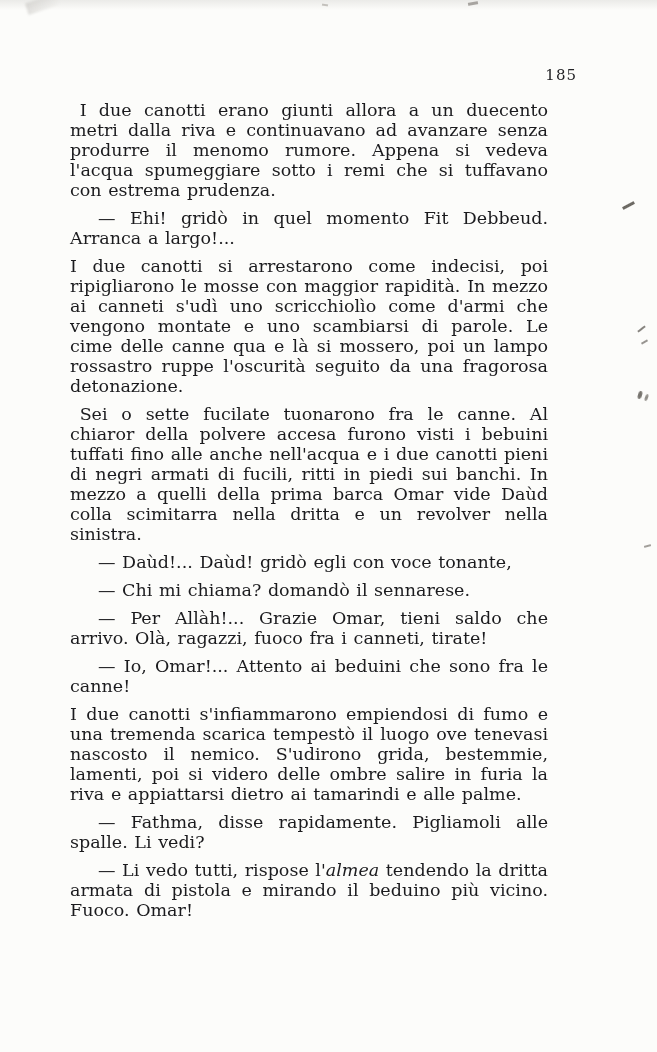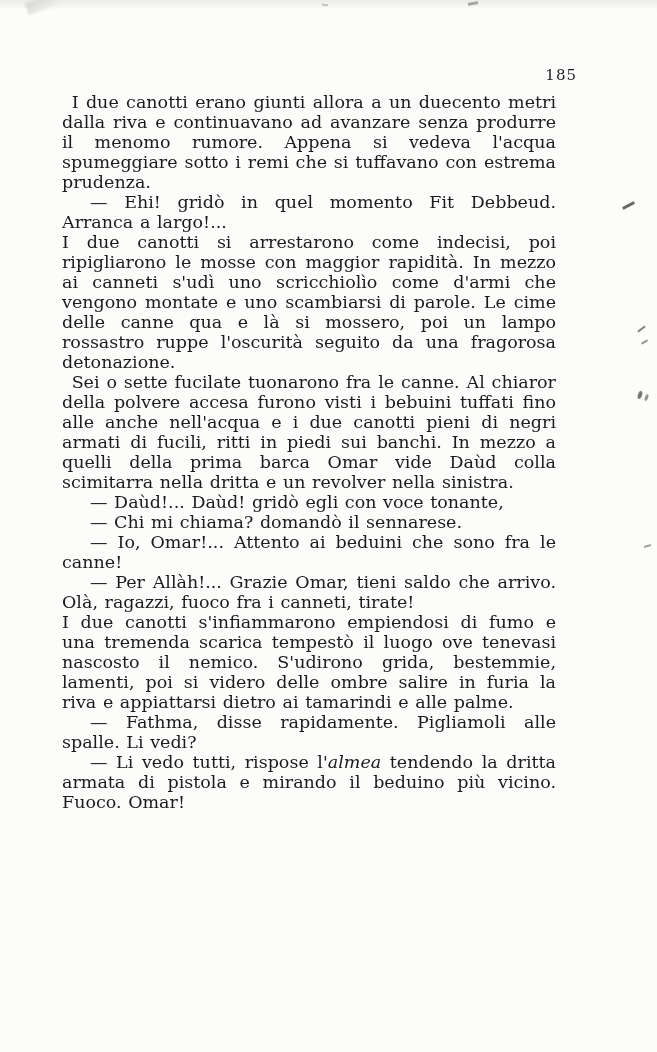--- a/index.html
+++ b/index.html
@@ -30,21 +30,21 @@
     position: absolute;
     left: 62px;
     top: 92px;
     width: 494px;
     font-size: 17.5px;
     line-height: 20px;
     text-align: justify;
     color: #1b1b1e;
   }
   .para {
-    margin: 0;
+    margin: 8px;
     padding: 0;
     word-spacing: 0.06em;
   }
   .p-flush { text-indent: 0; }
   .p-sm    { text-indent: 0.55em; }
   .p-dash  { text-indent: 1.6em; }
   em { font-style: italic; }
 
   
   .art { position: absolute; pointer-events: none; }
@@ -158,22 +158,22 @@
 
   <div class="page-number">185</div>
 
   <div class="text-block">
     <p class="para p-sm">I due canotti erano giunti allora a un duecento metri dalla riva e continuavano ad avanzare senza produrre il menomo rumore. Appena si vedeva l'acqua spumeggiare sotto i remi che si tuffavano con estrema prudenza.</p>
     <p class="para p-dash">— Ehi! gridò in quel momento Fit Debbeud. Arranca a largo!...</p>
     <p class="para p-flush">I due canotti si arrestarono come indecisi, poi ripigliarono le mosse con maggior rapidità. In mezzo ai canneti s'udì uno scricchiolìo come d'armi che vengono montate e uno scambiarsi di parole. Le cime delle canne qua e là si mossero, poi un lampo rossastro ruppe l'oscurità seguito da una fragorosa detonazione.</p>
     <p class="para p-sm">Sei o sette fucilate tuonarono fra le canne. Al chiaror della polvere accesa furono visti i bebuini tuffati fino alle anche nell'acqua e i due canotti pieni di negri armati di fucili, ritti in piedi sui banchi. In mezzo a quelli della prima barca Omar vide Daùd colla scimitarra nella dritta e un revolver nella sinistra.</p>
     <p class="para p-dash">— Daùd!... Daùd! gridò egli con voce tonante,</p>
     <p class="para p-dash">— Chi mi chiama? domandò il sennarese.</p>
+    <p class="para p-dash">— Per Allàh!... Grazie Omar, tieni saldo che arrivo. Olà, ragazzi, fuoco fra i canneti, tirate!</p>
     <p class="para p-dash">— Io, Omar!... Attento ai beduini che sono fra le canne!</p>
-    <p class="para p-dash">— Per Allàh!... Grazie Omar, tieni saldo che arrivo. Olà, ragazzi, fuoco fra i canneti, tirate!</p>
     <p class="para p-flush">I due canotti s'infiammarono empiendosi di fumo e una tremenda scarica tempestò il luogo ove tenevasi nascosto il nemico. S'udirono grida, bestemmie, lamenti, poi si videro delle ombre salire in furia la riva e appiattarsi dietro ai tamarindi e alle palme.</p>
     <p class="para p-dash">— Fathma, disse rapidamente. Pigliamoli alle spalle. Li vedi?</p>
     <p class="para p-dash"><span>— Li vedo tutti, rispose l'</span><em>almea</em><span> tendendo la dritta armata di pistola e mirando il beduino più vicino. Fuoco. Omar!</span></p>
   </div>
 
   <div class="art art-corner-blotch"></div>
   <div class="art art-corner-tail"></div>
   <div class="art art-dash-1"></div>
   <div class="art art-dash-2"></div>
   <div class="art art-dash-3"></div>

